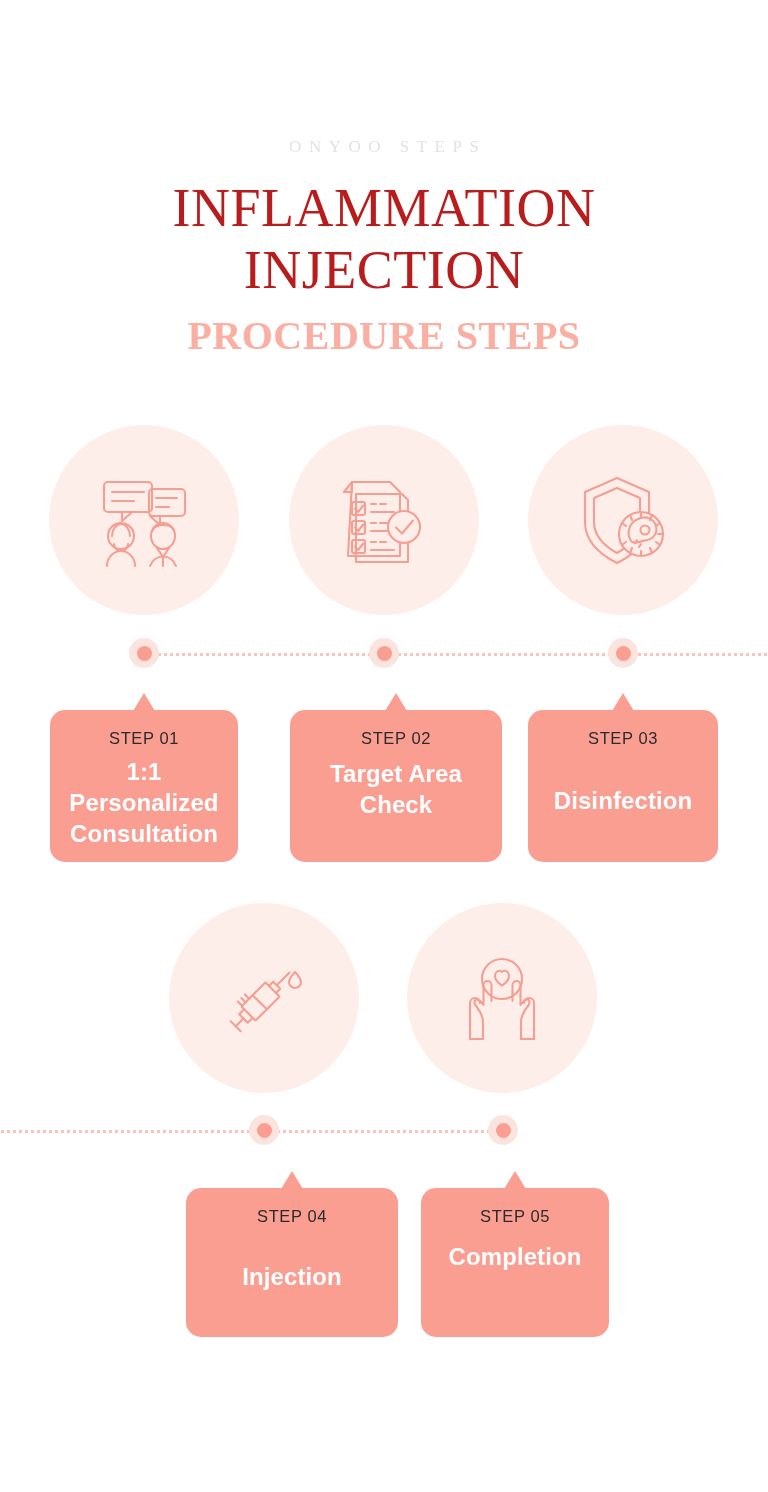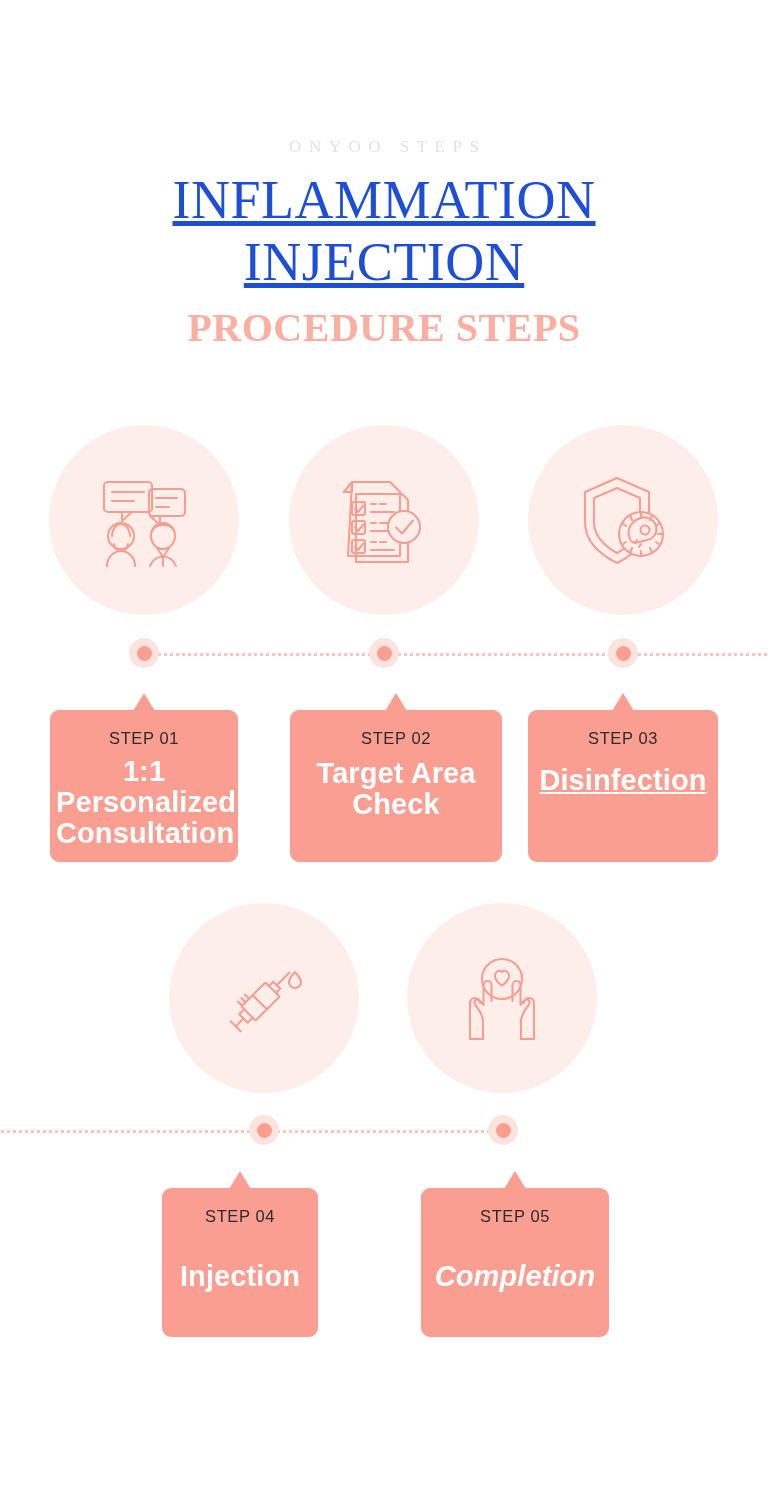--- a/index.html
+++ b/index.html
@@ -27,28 +27,27 @@
     margin-top: 138px;
     font-family: "Liberation Serif", serif;
     font-size: 17px;
     letter-spacing: 7.5px;
     color: #e2e2e2;
     text-indent: 7.5px;
     font-weight: 400;
     line-height: 1;
   }
   .title-main {
-    margin-top: 14px;
+    margin-top: 22px;
     font-family: "Liberation Serif", serif;
     font-size: 54px;
     line-height: 62px;
-    color: #1d4ed8;
+    color: #b91c1c;
     font-weight: 400;
     letter-spacing: 0.5px;
-    text-decoration: underline;
   }
   .title-accent {
     margin-top: 4px;
     font-family: "Liberation Serif", serif;
     font-size: 40px;
     line-height: 62px;
     font-weight: 700;
     color: #fbaea2;
     letter-spacing: 0.5px;
   }
@@ -96,21 +95,21 @@
     width: 15px;
     height: 15px;
     border-radius: 50%;
     background: #fb9e92;
   }
 
   
   .step-card {
     position: absolute;
     background: #fb9e92;
-    border-radius: 9px;
+    border-radius: 15px;
     box-sizing: border-box;
     padding-top: 19px;
     text-align: center;
   }
   .step-card .pointer {
     position: absolute;
     top: -17px;
     left: 50%;
     margin-left: -11px;
     width: 0;
@@ -121,21 +120,21 @@
   }
   .step-num {
     font-size: 16.5px;
     font-weight: 500;
     color: #2b2b2b;
     letter-spacing: 0.6px;
     line-height: 1.2;
   }
   .step-title {
     margin-top: 8px;
-    font-size: 29px;
+    font-size: 24px;
     line-height: 31px;
     font-weight: 700;
     color: #ffffff;
     letter-spacing: 0.1px;
     padding: 0 6px;
   }
   .step-title.tall { margin-top: 7px; }
 </style>
 </head>
 <body>
@@ -241,21 +240,21 @@
 
   <div class="step-card" style="left:290px; top:710px; width:212px; height:152px;">
     <div class="pointer"></div>
     <div class="step-num">STEP 02</div>
     <div class="step-title" style="margin-top:9px;">Target Area<br>Check</div>
   </div>
 
   <div class="step-card" style="left:528px; top:710px; width:190px; height:152px;">
     <div class="pointer"></div>
     <div class="step-num">STEP 03</div>
-    <div class="step-title" style="margin-top:16px;text-decoration:underline;">Disinfection</div>
+    <div class="step-title" style="margin-top:36px;">Disinfection</div>
   </div>
 
   <div class="icon-circle" style="left:169px; top:903px;">
     <span>
       <svg width="104" height="104" viewBox="0 0 104 104" fill="none" stroke="#f59e91" stroke-width="2.1" stroke-linecap="round" stroke-linejoin="round">
         <g transform="rotate(-45 52 52)">
           <rect x="30" y="42" width="34" height="20" rx="1.5"></rect>
           <line x1="46" y1="42" x2="46" y2="62"></line>
           <path d="M64 47 h6 v10 h-6"></path>
           <line x1="70" y1="52" x2="88" y2="52"></line>
@@ -287,25 +286,25 @@
         <line x1="84" y1="93" x2="84" y2="57"></line>
         <path d="M84 57 a5 5 0 0 0 -10 0"></path>
       </svg>
     </span>
   </div>
 
   <div class="conn-line" style="left:-4px; top:1130px; width:512px;"></div>
   <div class="conn-dot" style="left:249px; top:1115px;"></div>
   <div class="conn-dot" style="left:488px; top:1115px;"></div>
 
-  <div class="step-card" style="left:162px; top:1188px; width:156px; height:149px;">
+  <div class="step-card" style="left:186px; top:1188px; width:212px; height:149px;">
     <div class="pointer"></div>
     <div class="step-num">STEP 04</div>
     <div class="step-title" style="margin-top:34px;">Injection</div>
   </div>
 
   <div class="step-card" style="left:421px; top:1188px; width:188px; height:149px;">
     <div class="pointer"></div>
     <div class="step-num">STEP 05</div>
-    <div class="step-title" style="margin-top:34px;font-style:italic;">Completion</div>
+    <div class="step-title" style="margin-top:14px;">Completion</div>
   </div>
 
 </div>
 
 </body></html>

